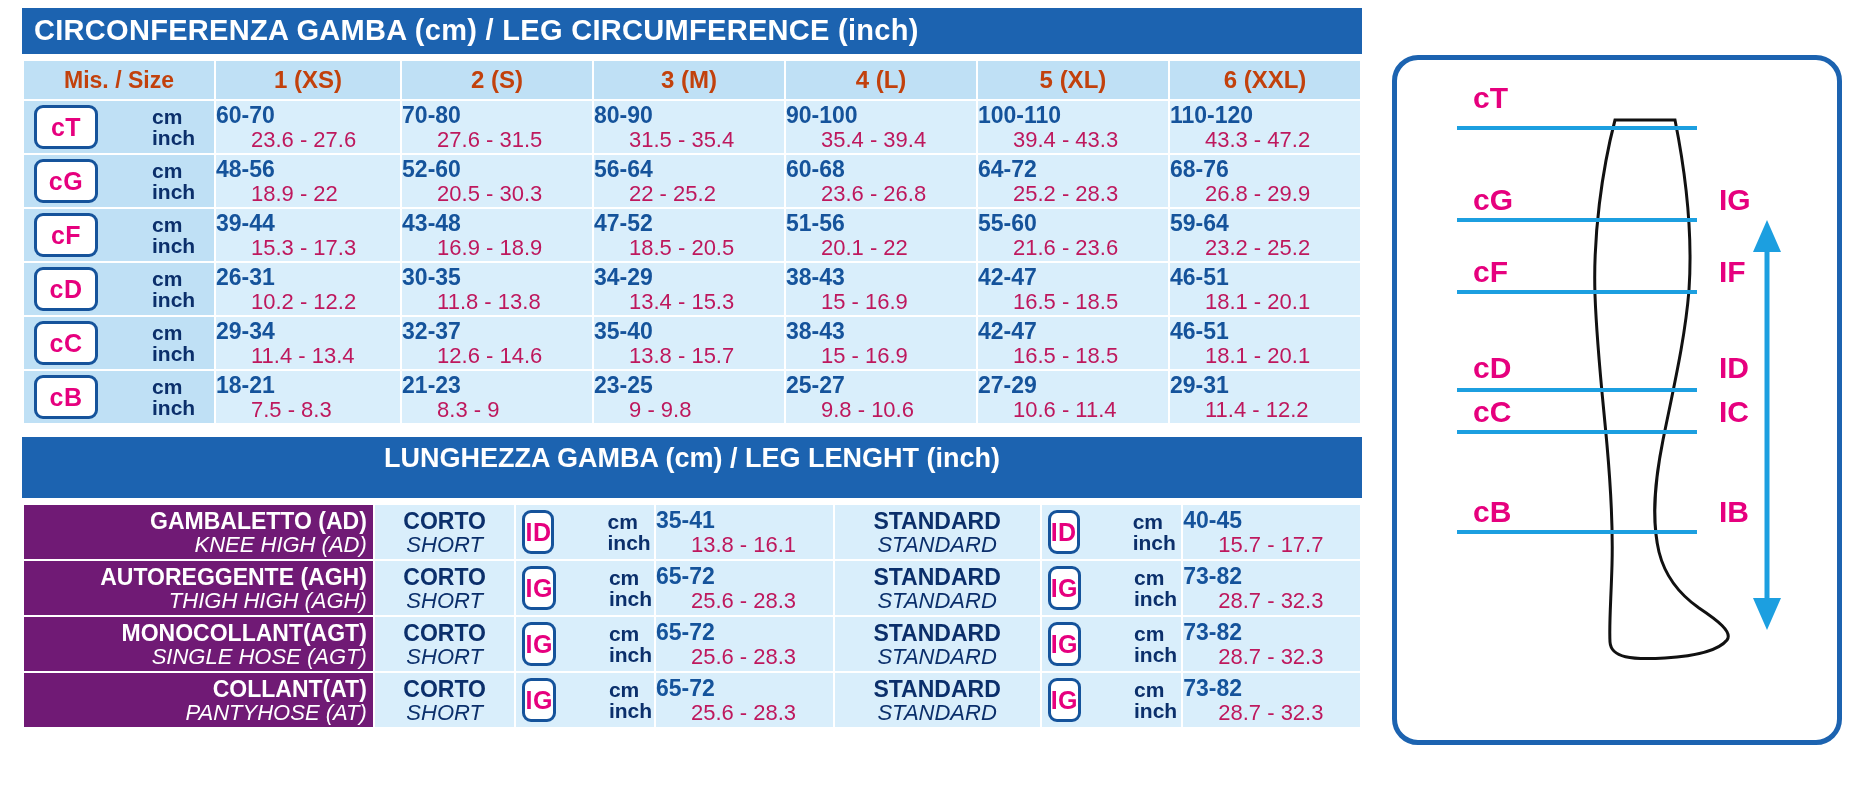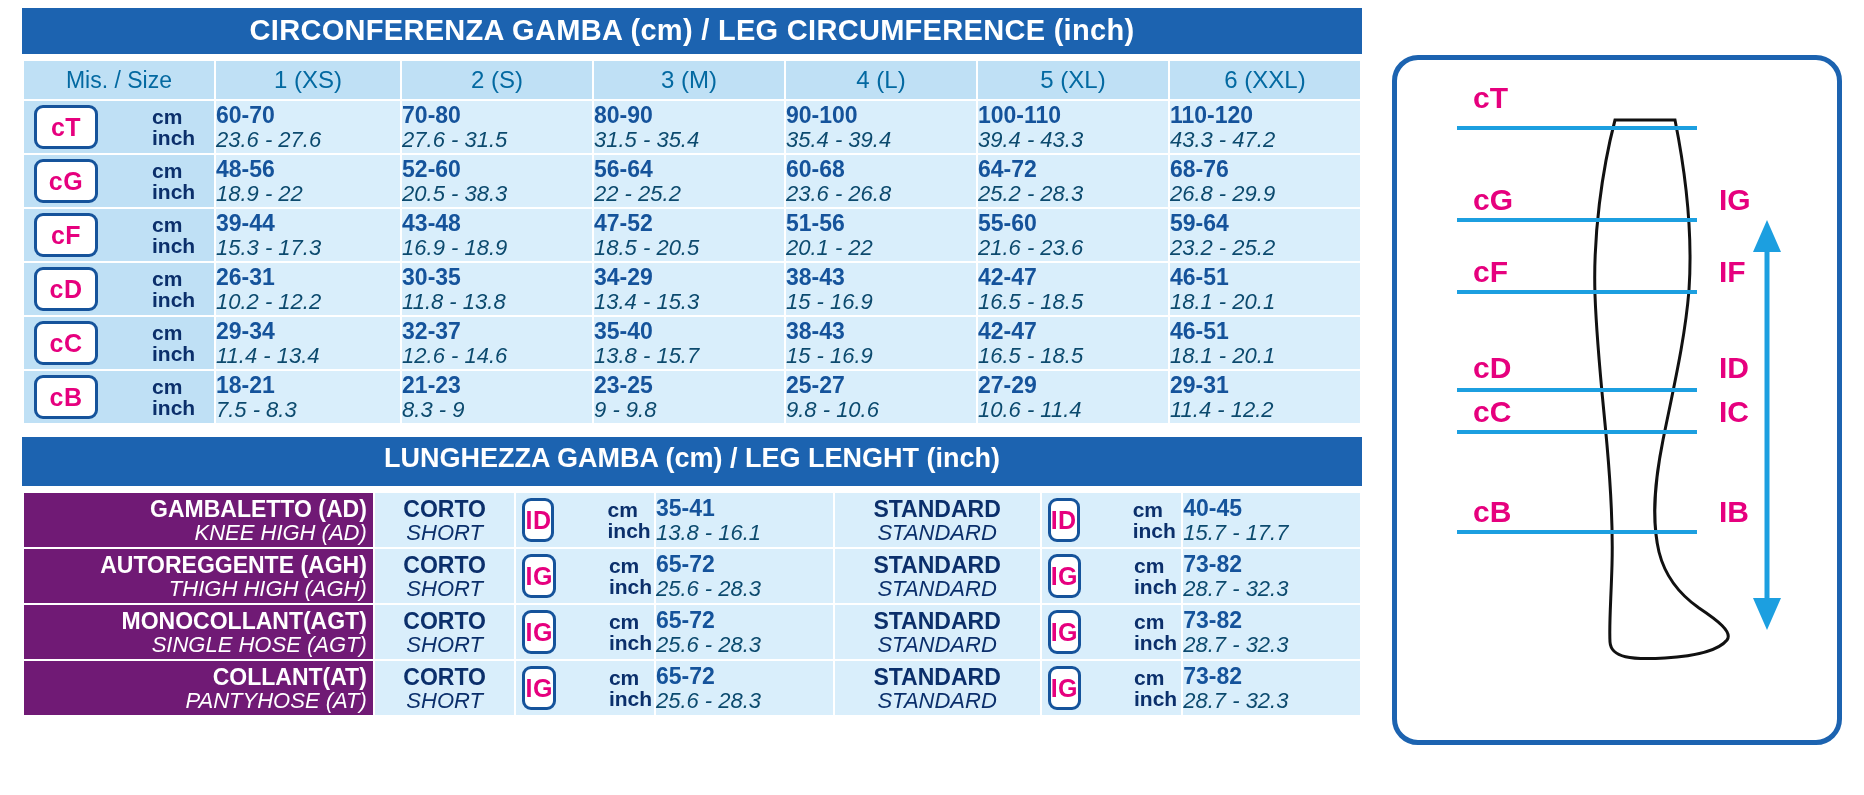--- a/index.html
+++ b/index.html
@@ -23,25 +23,24 @@
   .left-col {
     position: absolute;
     left: 22px;
     top: 8px;
     width: 1340px;
   }
 
   .banner {
     background: #1c63b0;
     color: #ffffff;
-    text-align: center;
     font-weight: bold;
     font-size: 29px;
     letter-spacing: 0.3px;
-    padding: 7px 0 9px 0;
+    padding: 7px 0 9px 12px;
     line-height: 1.05;
   }
   .banner .it { font-style: normal; }
   .banner .en { font-style: normal; }
 
   table.grid {
     border-collapse: collapse;
     width: 100%;
     table-layout: fixed;
   }
@@ -49,23 +48,23 @@
     border: 2px solid #ffffff;
     padding: 0;
   }
 
   
   .circ {
     margin-top: 5px;
   }
   .circ th {
     background: #bfe0f5;
-    color: #0369a1;
+    color: #c2410c;
     font-size: 24px;
-    font-weight: normal;
+    font-weight: bold;
     height: 38px;
     text-align: center;
   }
   .circ th.hdr-first {
     font-size: 23px;
   }
   .circ td.labelcell {
     background: #bfe0f5;
     height: 52px;
     padding-left: 10px;
@@ -103,35 +102,35 @@
     text-align: left;
     height: 52px;
   }
   .val-top {
     color: #15539b;
     font-weight: bold;
     font-size: 23px;
     line-height: 1.08;
   }
   .val-bot {
-    color: #0c4a6e;
-    font-style: italic;
+    color: #be185d;
     font-size: 22px;
     line-height: 1.08;
+    margin-left: 35px;
   }
 
   
   .banner2 {
     margin-top: 12px;
     background: #1c63b0;
     color: #ffffff;
     text-align: center;
     font-weight: bold;
     font-size: 27px;
-    padding: 6px 0 12px 0;
+    padding: 6px 0 24px 0;
   }
 
   
   .len {
     margin-top: 5px;
   }
   .len td {
     border: 2px solid #ffffff;
     height: 50px;
   }
@@ -282,21 +281,21 @@
                 <span>inch</span>
               </span>
             </div>
           </td>
           <td class="valcell">
             <div class="val-top">48-56</div>
             <div class="val-bot">18.9 - 22</div>
           </td>
           <td class="valcell">
             <div class="val-top">52-60</div>
-            <div class="val-bot">20.5 - 38.3</div>
+            <div class="val-bot">20.5 - 30.3</div>
           </td>
           <td class="valcell">
             <div class="val-top">56-64</div>
             <div class="val-bot">22 - 25.2</div>
           </td>
           <td class="valcell">
             <div class="val-top">60-68</div>
             <div class="val-bot">23.6 - 26.8</div>
           </td>
           <td class="valcell">

